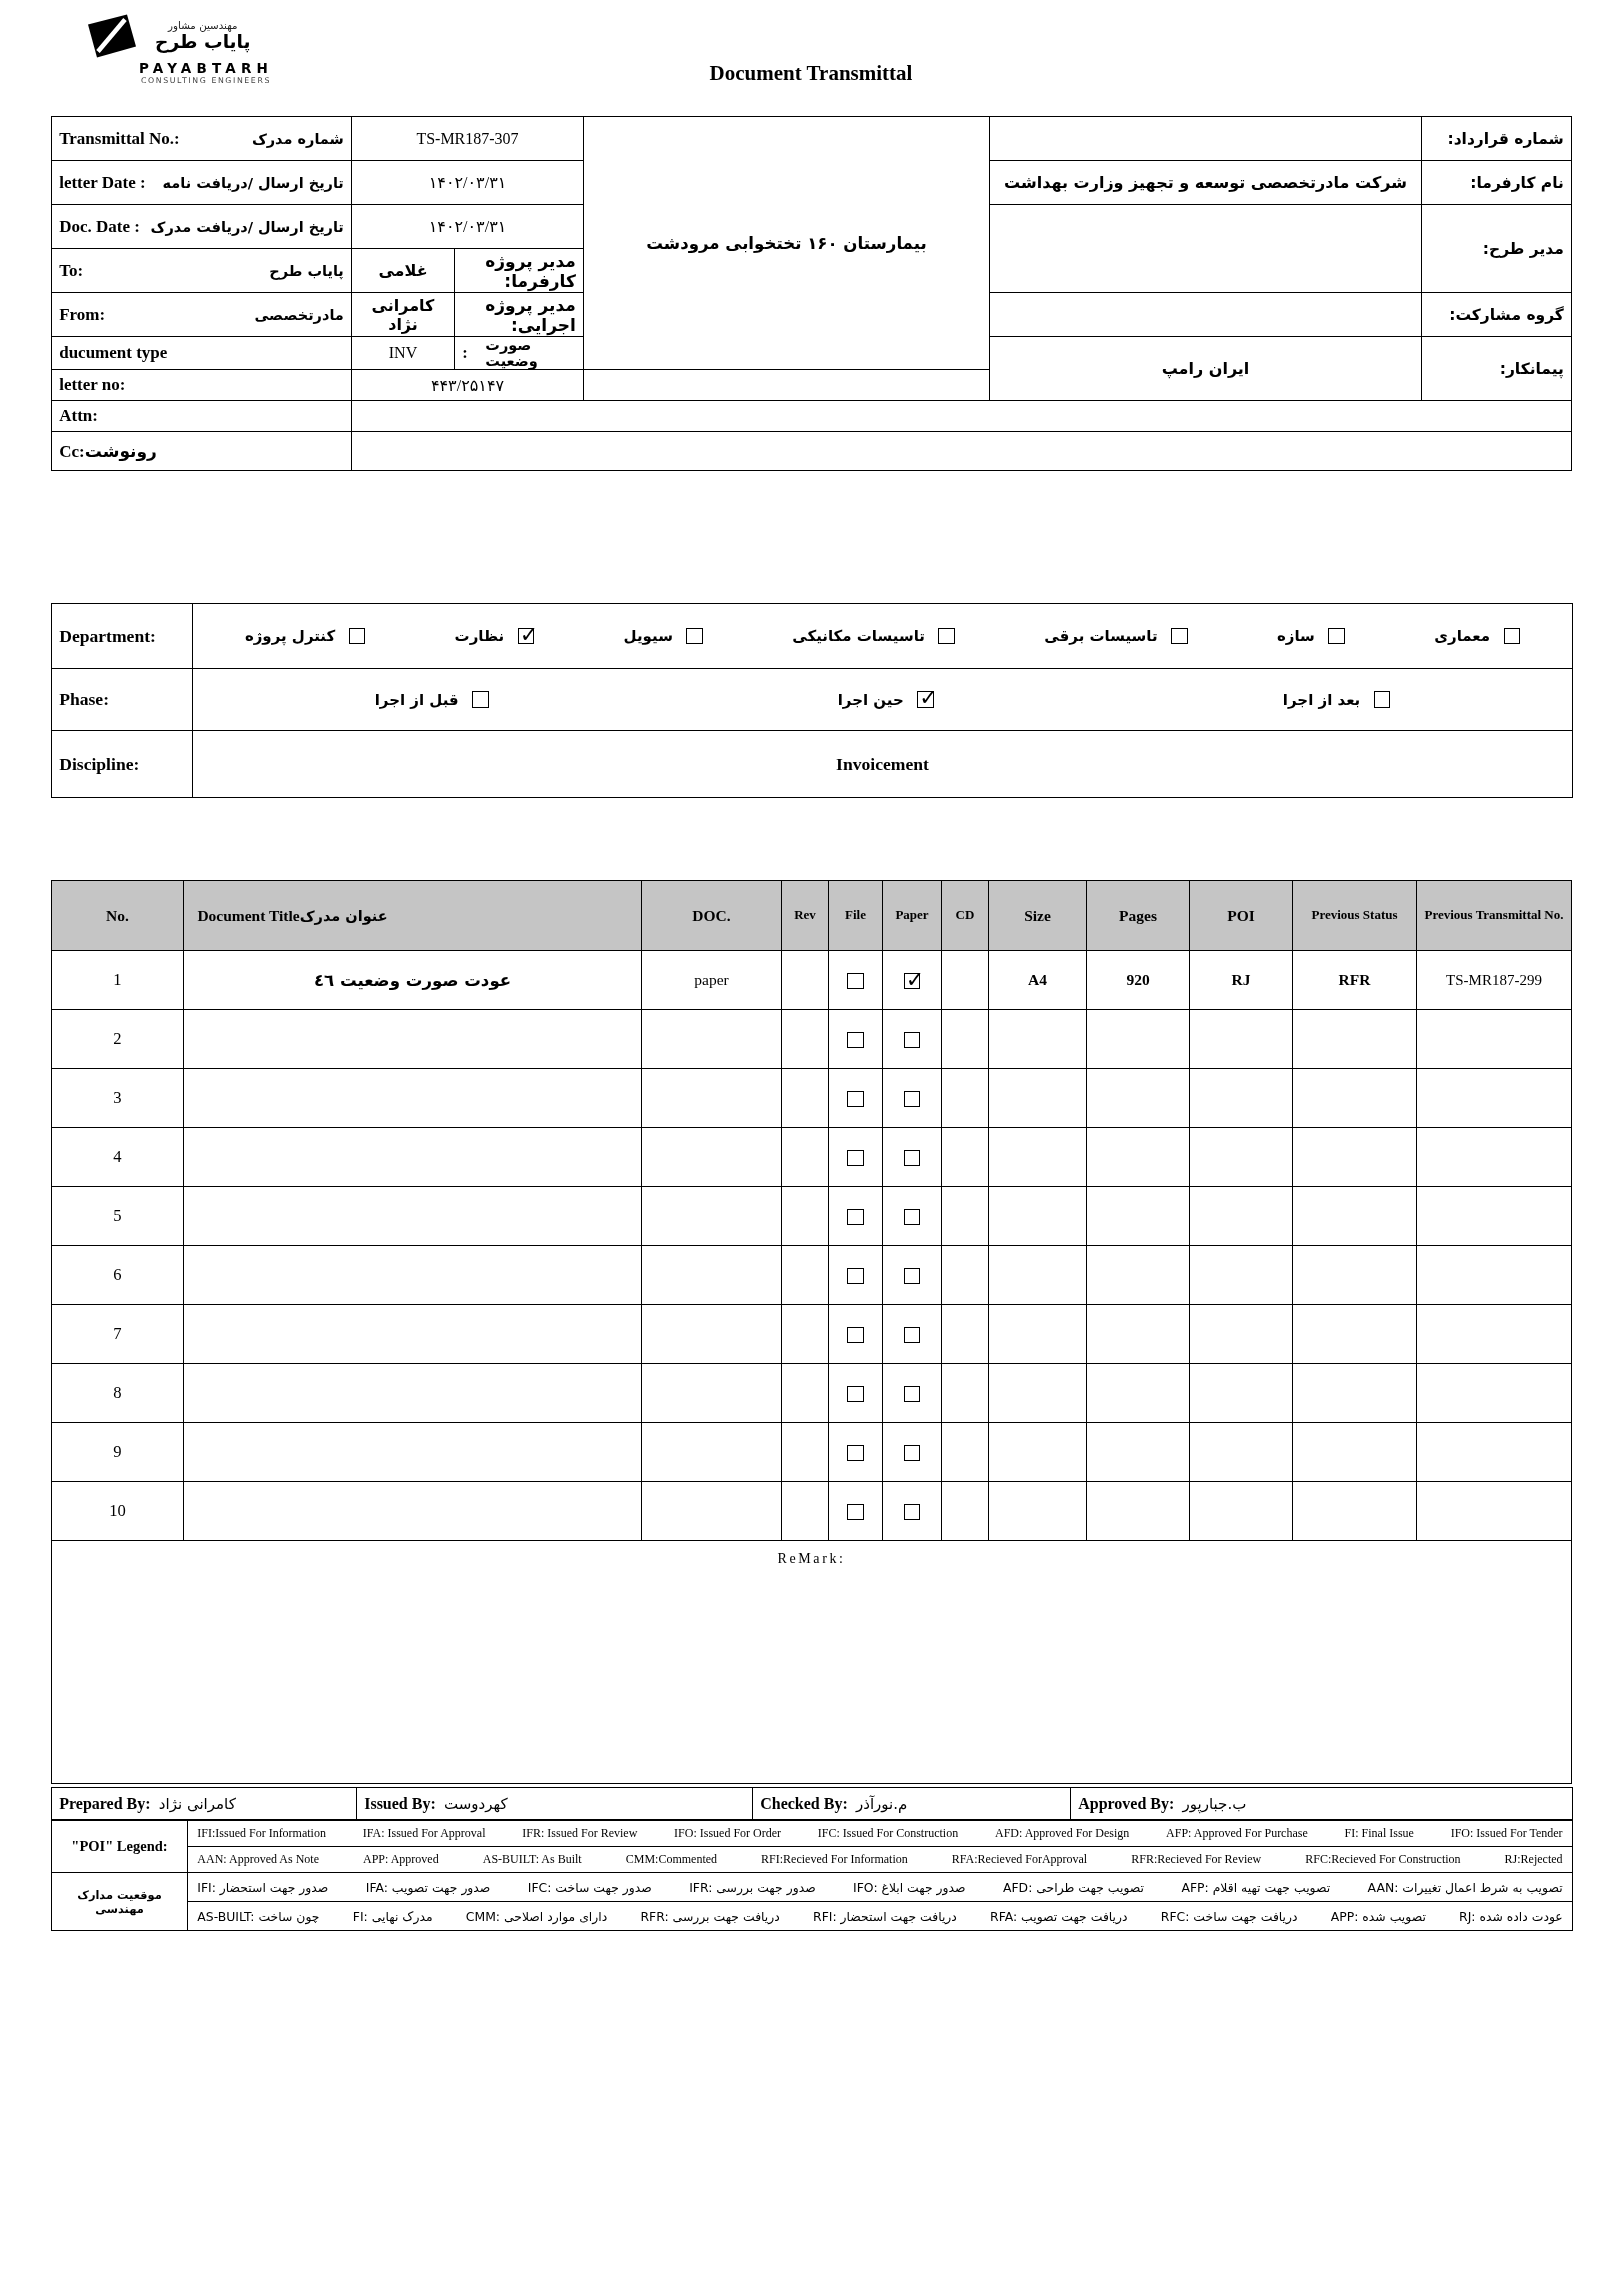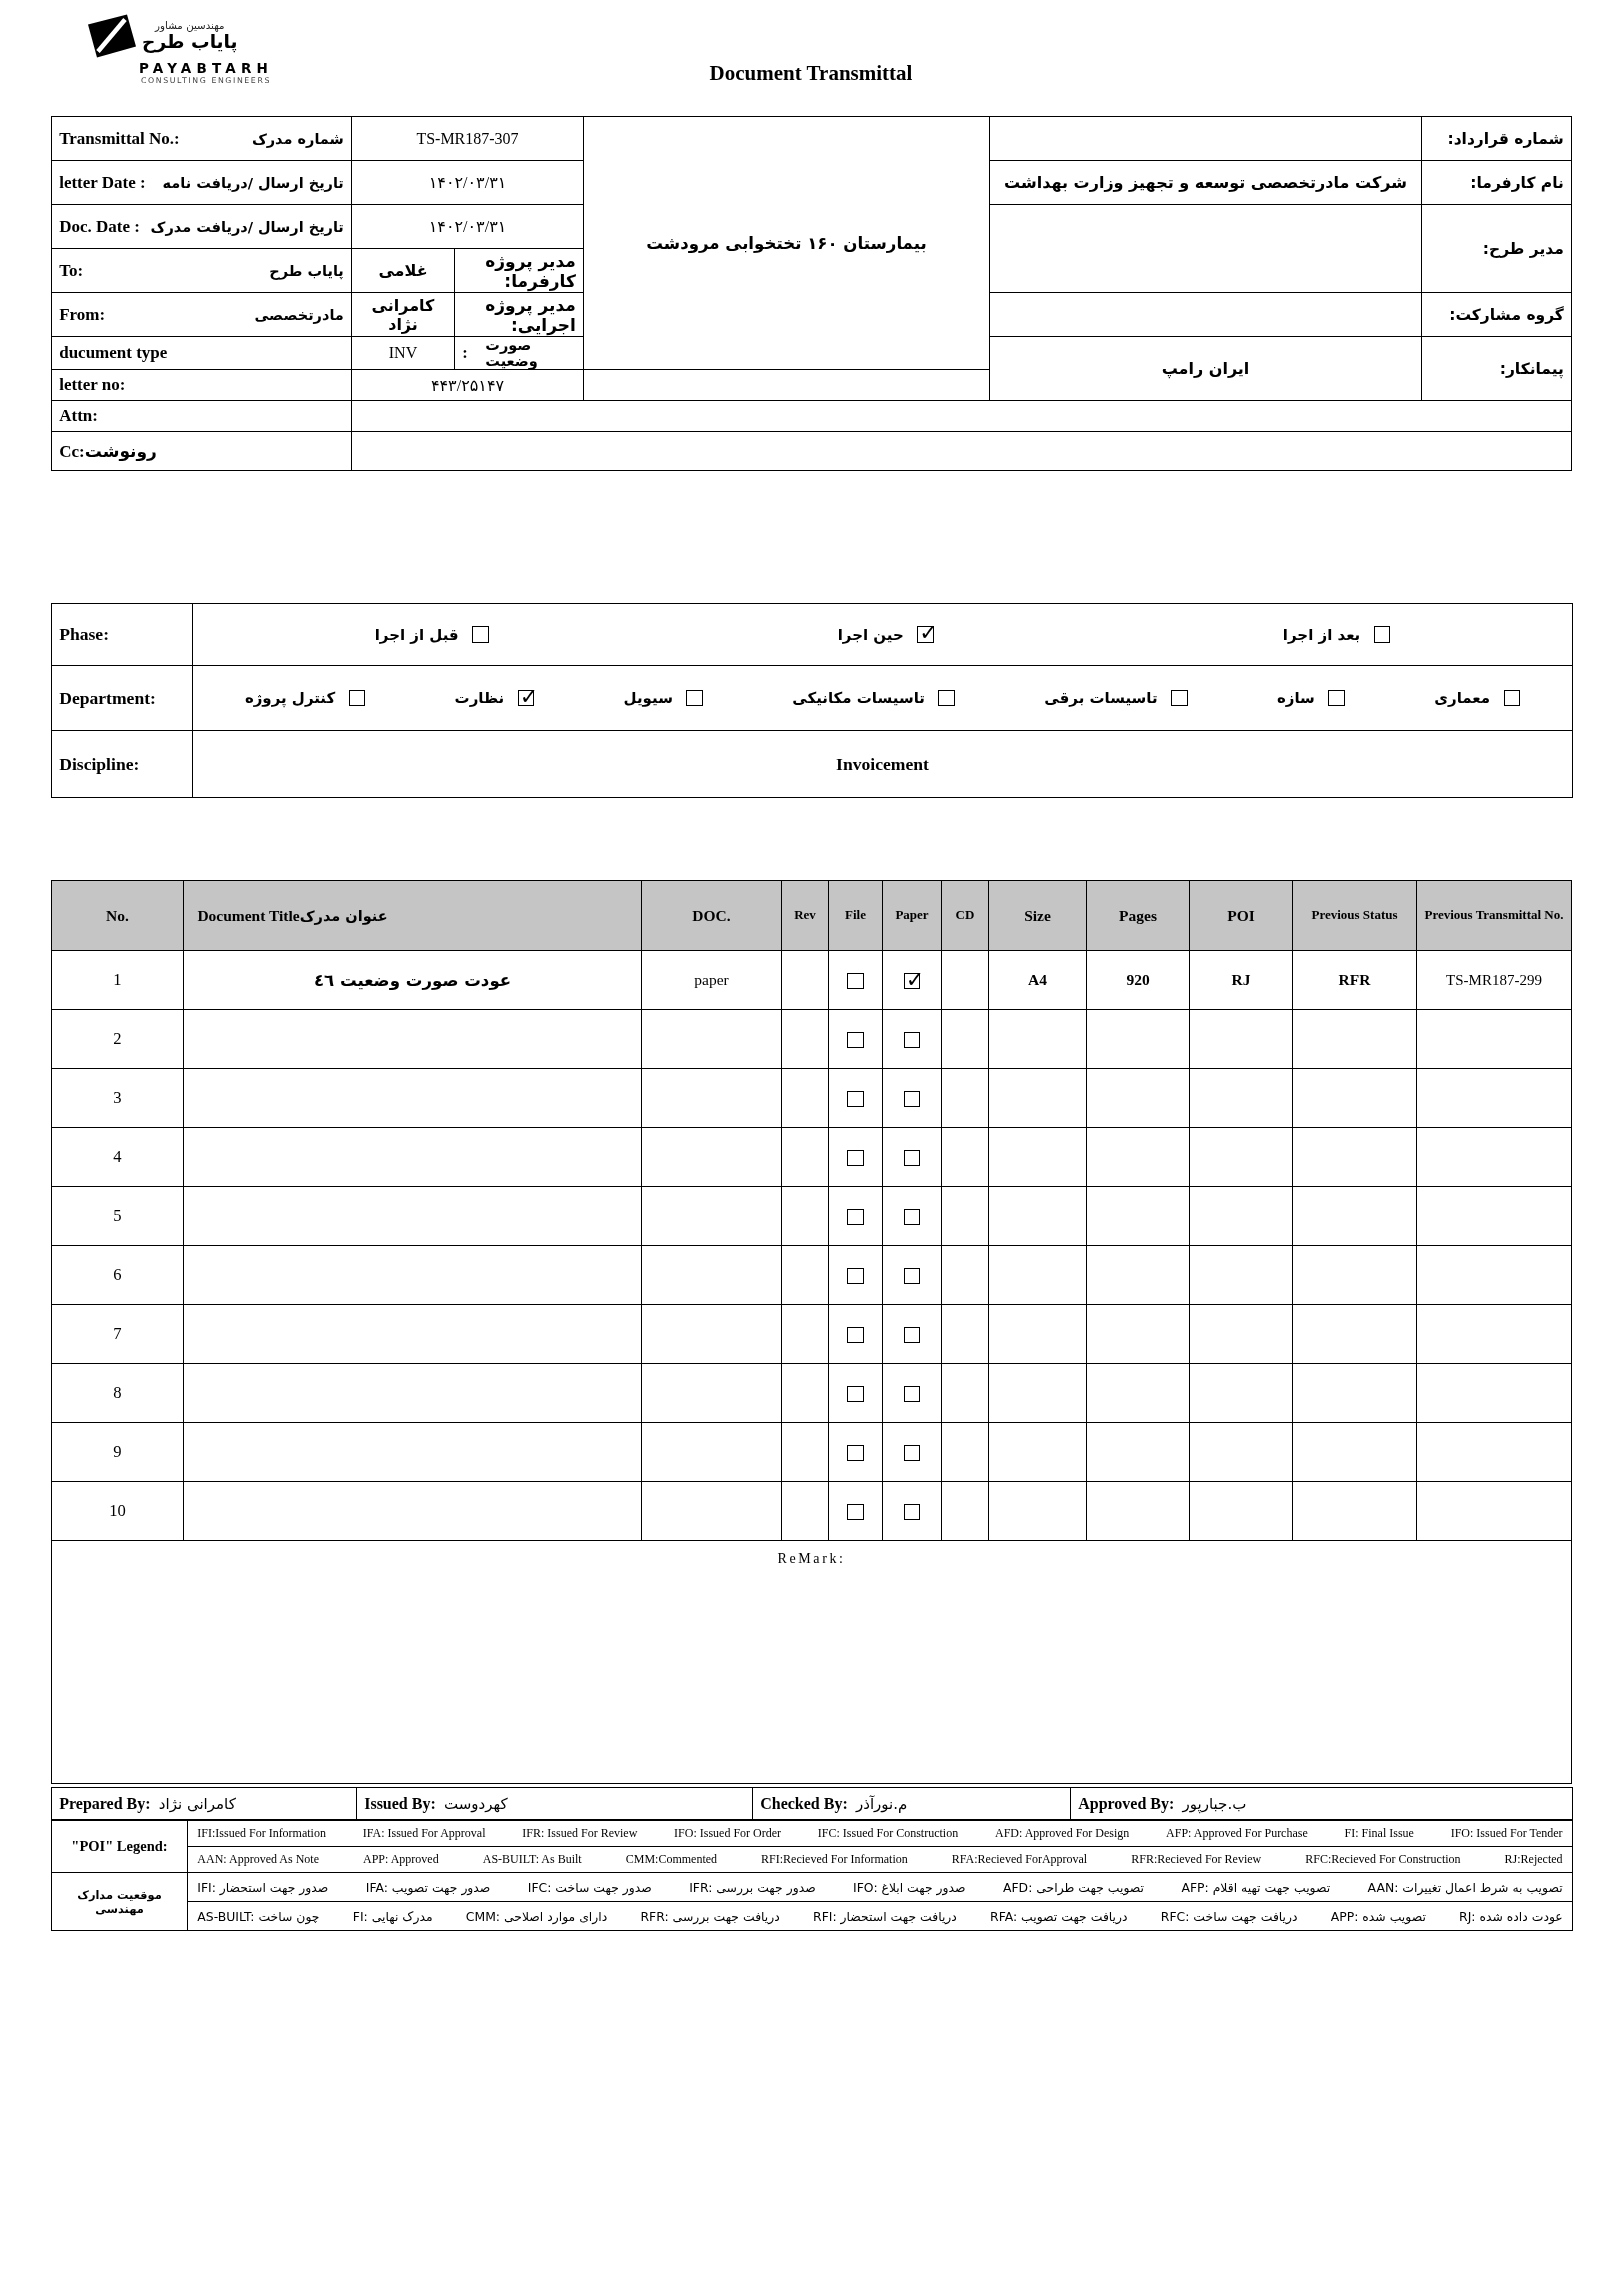--- a/index.html
+++ b/index.html
@@ -3,21 +3,21 @@
 <meta charset="utf-8">
 <style>
   html,body{margin:0;padding:0;background:#ffffff;}
   .page{position:relative;width:1622px;height:2295px;background:#fff;
         font-family:"Liberation Serif","DejaVu Sans",serif;color:#000;}
   table{border-collapse:collapse;table-layout:fixed;width:1521px;background:#fff;}
   td{border:1.6px solid #000;vertical-align:middle;padding:0 7.2px;font-size:16.6px;overflow:hidden;}
 
   
   .logo{position:absolute;top:13.5px;left:87px;width:238px;}
-  .logo-top{display:flex;align-items:center;gap:5px;}
+  .logo-top{display:flex;align-items:center;gap:18px;}
   .logo-mark{width:50px;height:44px;flex:0 0 auto;}
   .logo-txt{display:flex;flex-direction:column;align-items:center;font-family:"DejaVu Sans",sans-serif;}
   .logo-tagline{font-size:10.3px;color:#222;}
   .logo-name-fa{font-size:18.6px;font-weight:bold;}
   .logo-name-en{margin-top:2.1px;font-size:13.5px;font-weight:bold;letter-spacing:5.2px;}
   .logo-sub{font-size:7.8px;letter-spacing:1.6px;color:#444;}
   .title{position:absolute;top:61px;left:0;width:1622px;text-align:center;
          font-size:21px;font-weight:bold;}
 
   
@@ -193,69 +193,69 @@
     </tr>
   </tbody>
     </table>
 
   <table class="t-class">
     <colgroup>
         <col style="width:141px">
         <col style="width:1380px">
       </colgroup>
     <tbody>
-        <tr style="height:62px">
+        <tr style="height:65px">
+      <td class="clabel">Department:</td>
+      <td>
+        <div class="check-row">
+          <span class="check-item">
+            <span class="ck-label">کنترل پروژه</span>
+            <span class="cb"></span>
+          </span>
+          <span class="check-item">
+            <span class="ck-label">نظارت</span>
+            <span class="cb checked"></span>
+          </span>
+          <span class="check-item">
+            <span class="ck-label">سیویل</span>
+            <span class="cb"></span>
+          </span>
+          <span class="check-item">
+            <span class="ck-label">تاسیسات مکانیکی</span>
+            <span class="cb"></span>
+          </span>
+          <span class="check-item">
+            <span class="ck-label">تاسیسات برقی</span>
+            <span class="cb"></span>
+          </span>
+          <span class="check-item">
+            <span class="ck-label">سازه</span>
+            <span class="cb"></span>
+          </span>
+          <span class="check-item">
+            <span class="ck-label">معماری</span>
+            <span class="cb"></span>
+          </span>
+        </div>
+      </td>
+    </tr>
+    <tr style="height:62px">
       <td class="clabel">Phase:</td>
       <td>
         <div class="check-row">
           <span class="check-item">
             <span class="ck-label">قبل از اجرا</span>
             <span class="cb"></span>
           </span>
           <span class="check-item">
             <span class="ck-label">حین اجرا</span>
             <span class="cb checked"></span>
           </span>
           <span class="check-item">
             <span class="ck-label">بعد از اجرا</span>
-            <span class="cb"></span>
-          </span>
-        </div>
-      </td>
-    </tr>
-    <tr style="height:65px">
-      <td class="clabel">Department:</td>
-      <td>
-        <div class="check-row">
-          <span class="check-item">
-            <span class="ck-label">کنترل پروژه</span>
-            <span class="cb"></span>
-          </span>
-          <span class="check-item">
-            <span class="ck-label">نظارت</span>
-            <span class="cb checked"></span>
-          </span>
-          <span class="check-item">
-            <span class="ck-label">سیویل</span>
-            <span class="cb"></span>
-          </span>
-          <span class="check-item">
-            <span class="ck-label">تاسیسات مکانیکی</span>
-            <span class="cb"></span>
-          </span>
-          <span class="check-item">
-            <span class="ck-label">تاسیسات برقی</span>
-            <span class="cb"></span>
-          </span>
-          <span class="check-item">
-            <span class="ck-label">سازه</span>
-            <span class="cb"></span>
-          </span>
-          <span class="check-item">
-            <span class="ck-label">معماری</span>
             <span class="cb"></span>
           </span>
         </div>
       </td>
     </tr>
     <tr style="height:67px">
       <td class="clabel">Discipline:</td>
       <td class="disc-val">Invoicement</td>
     </tr>
   </tbody>

